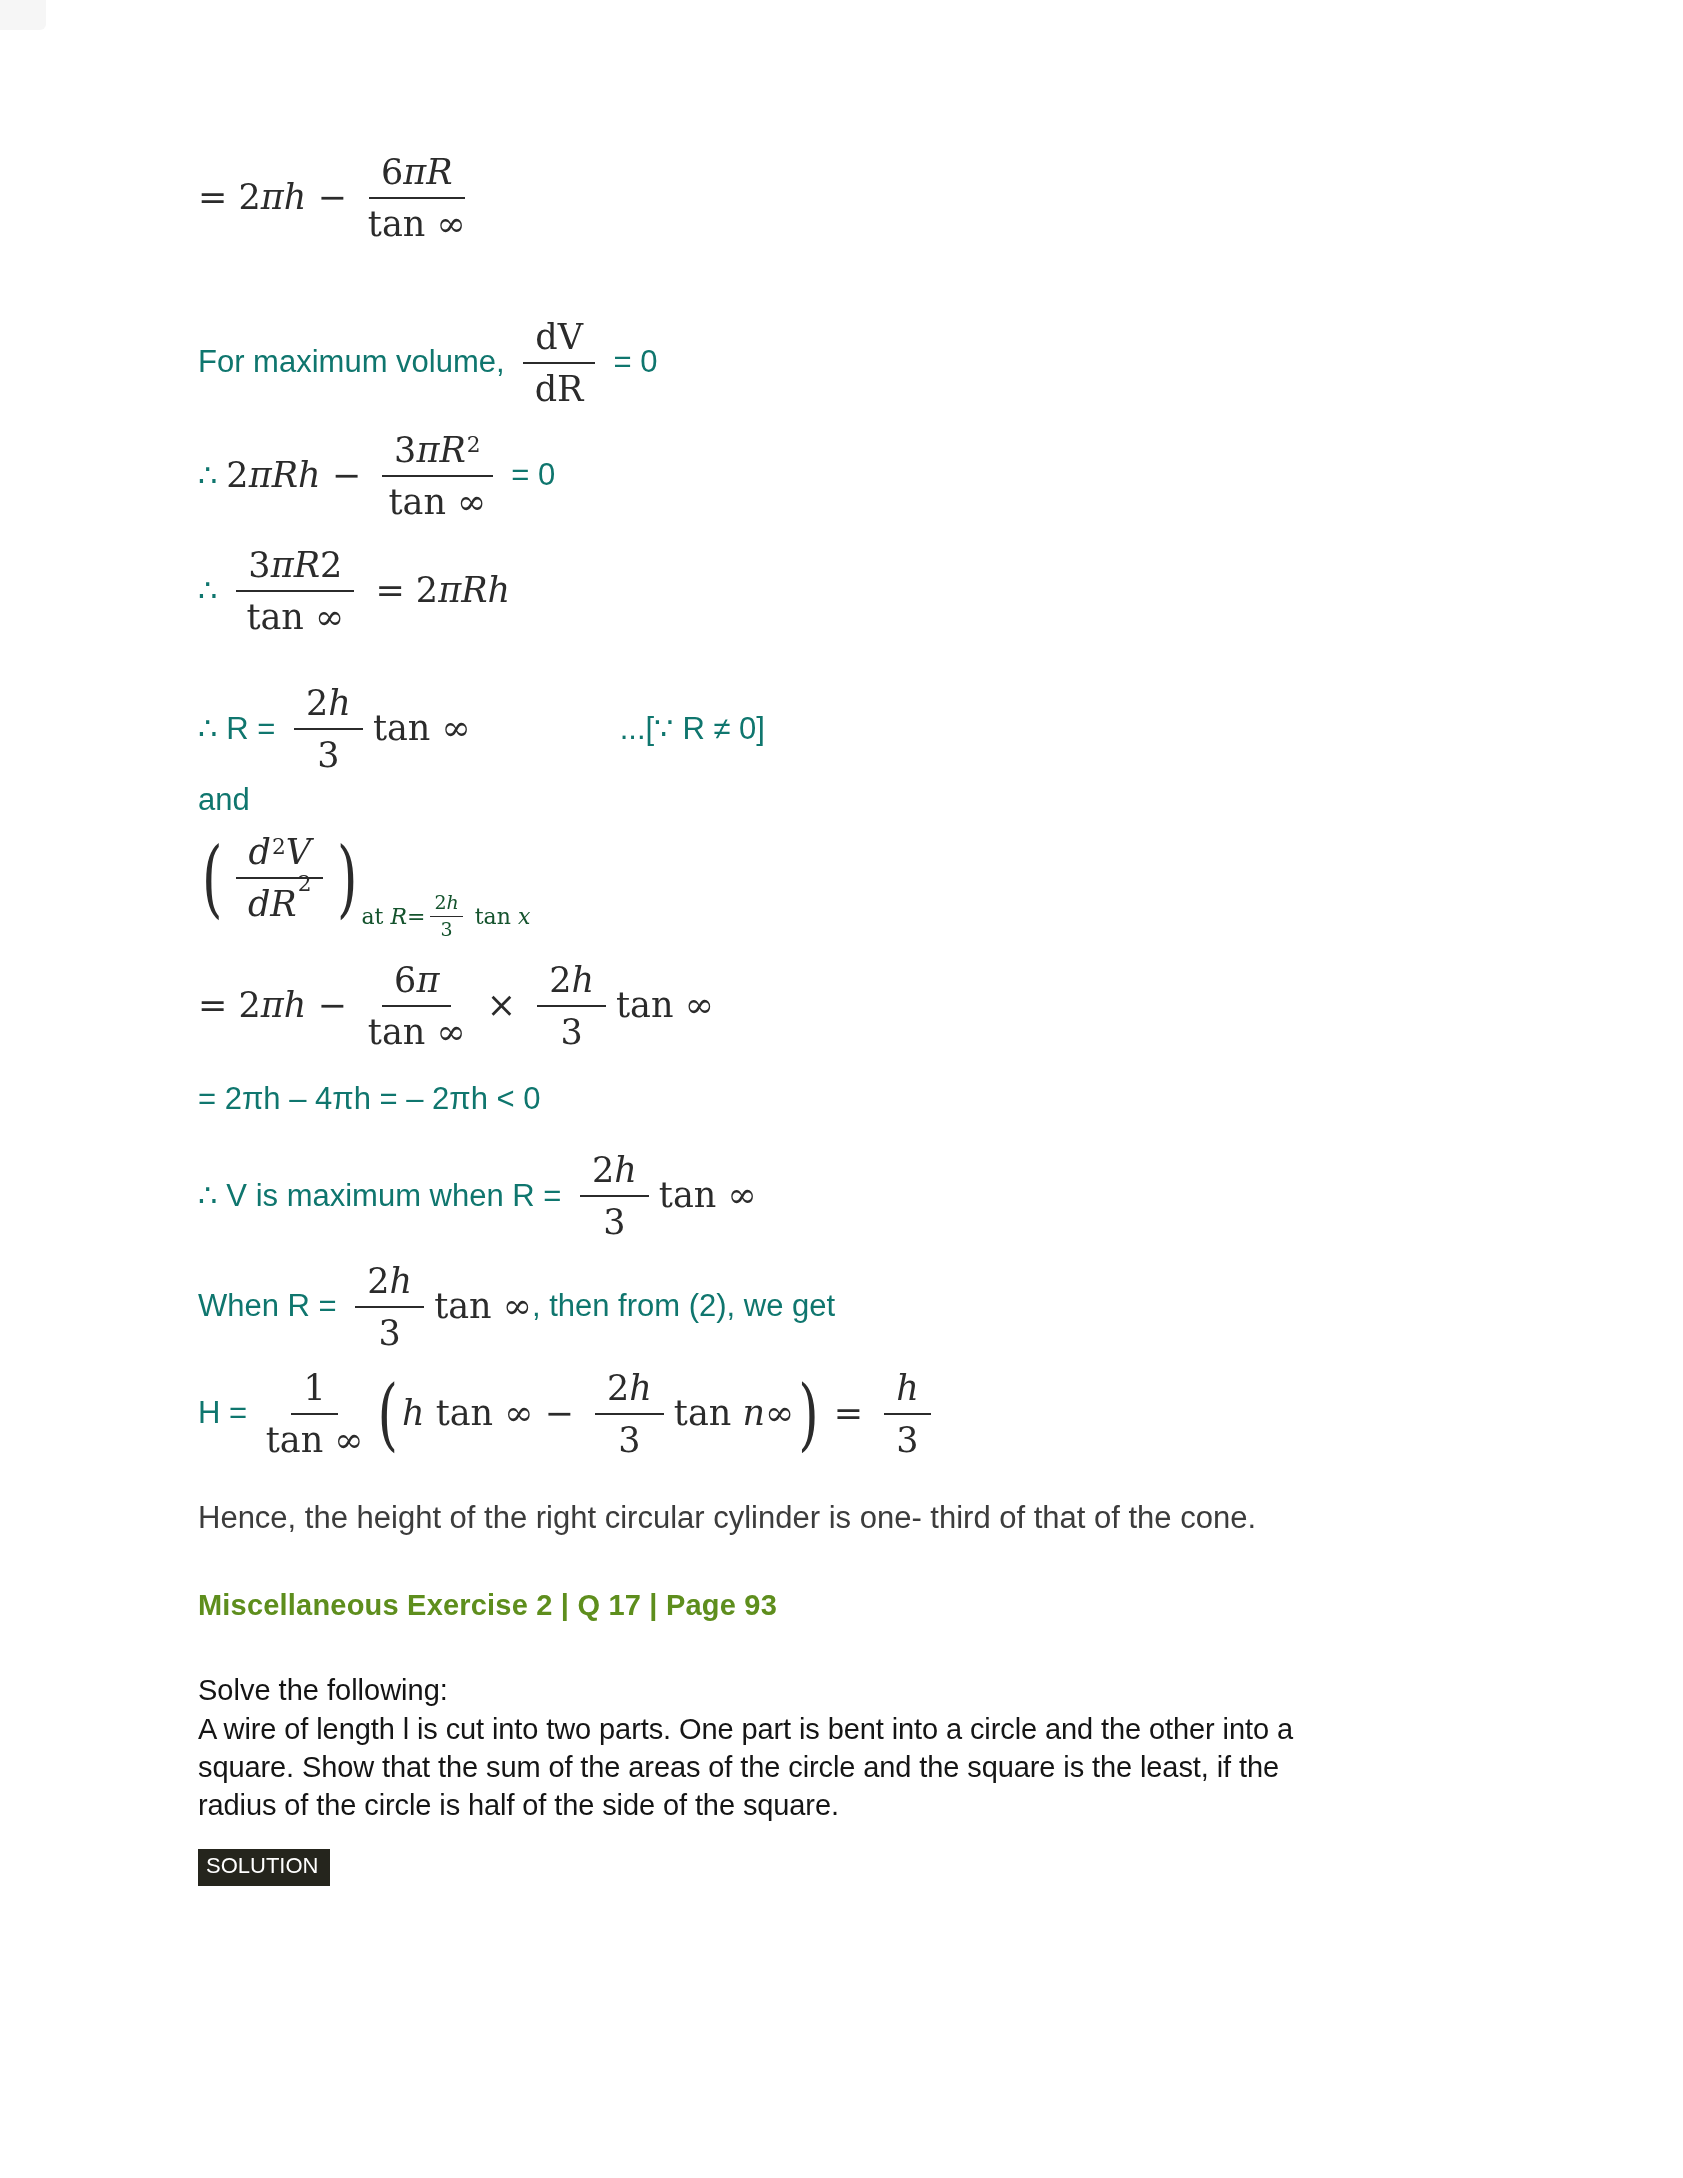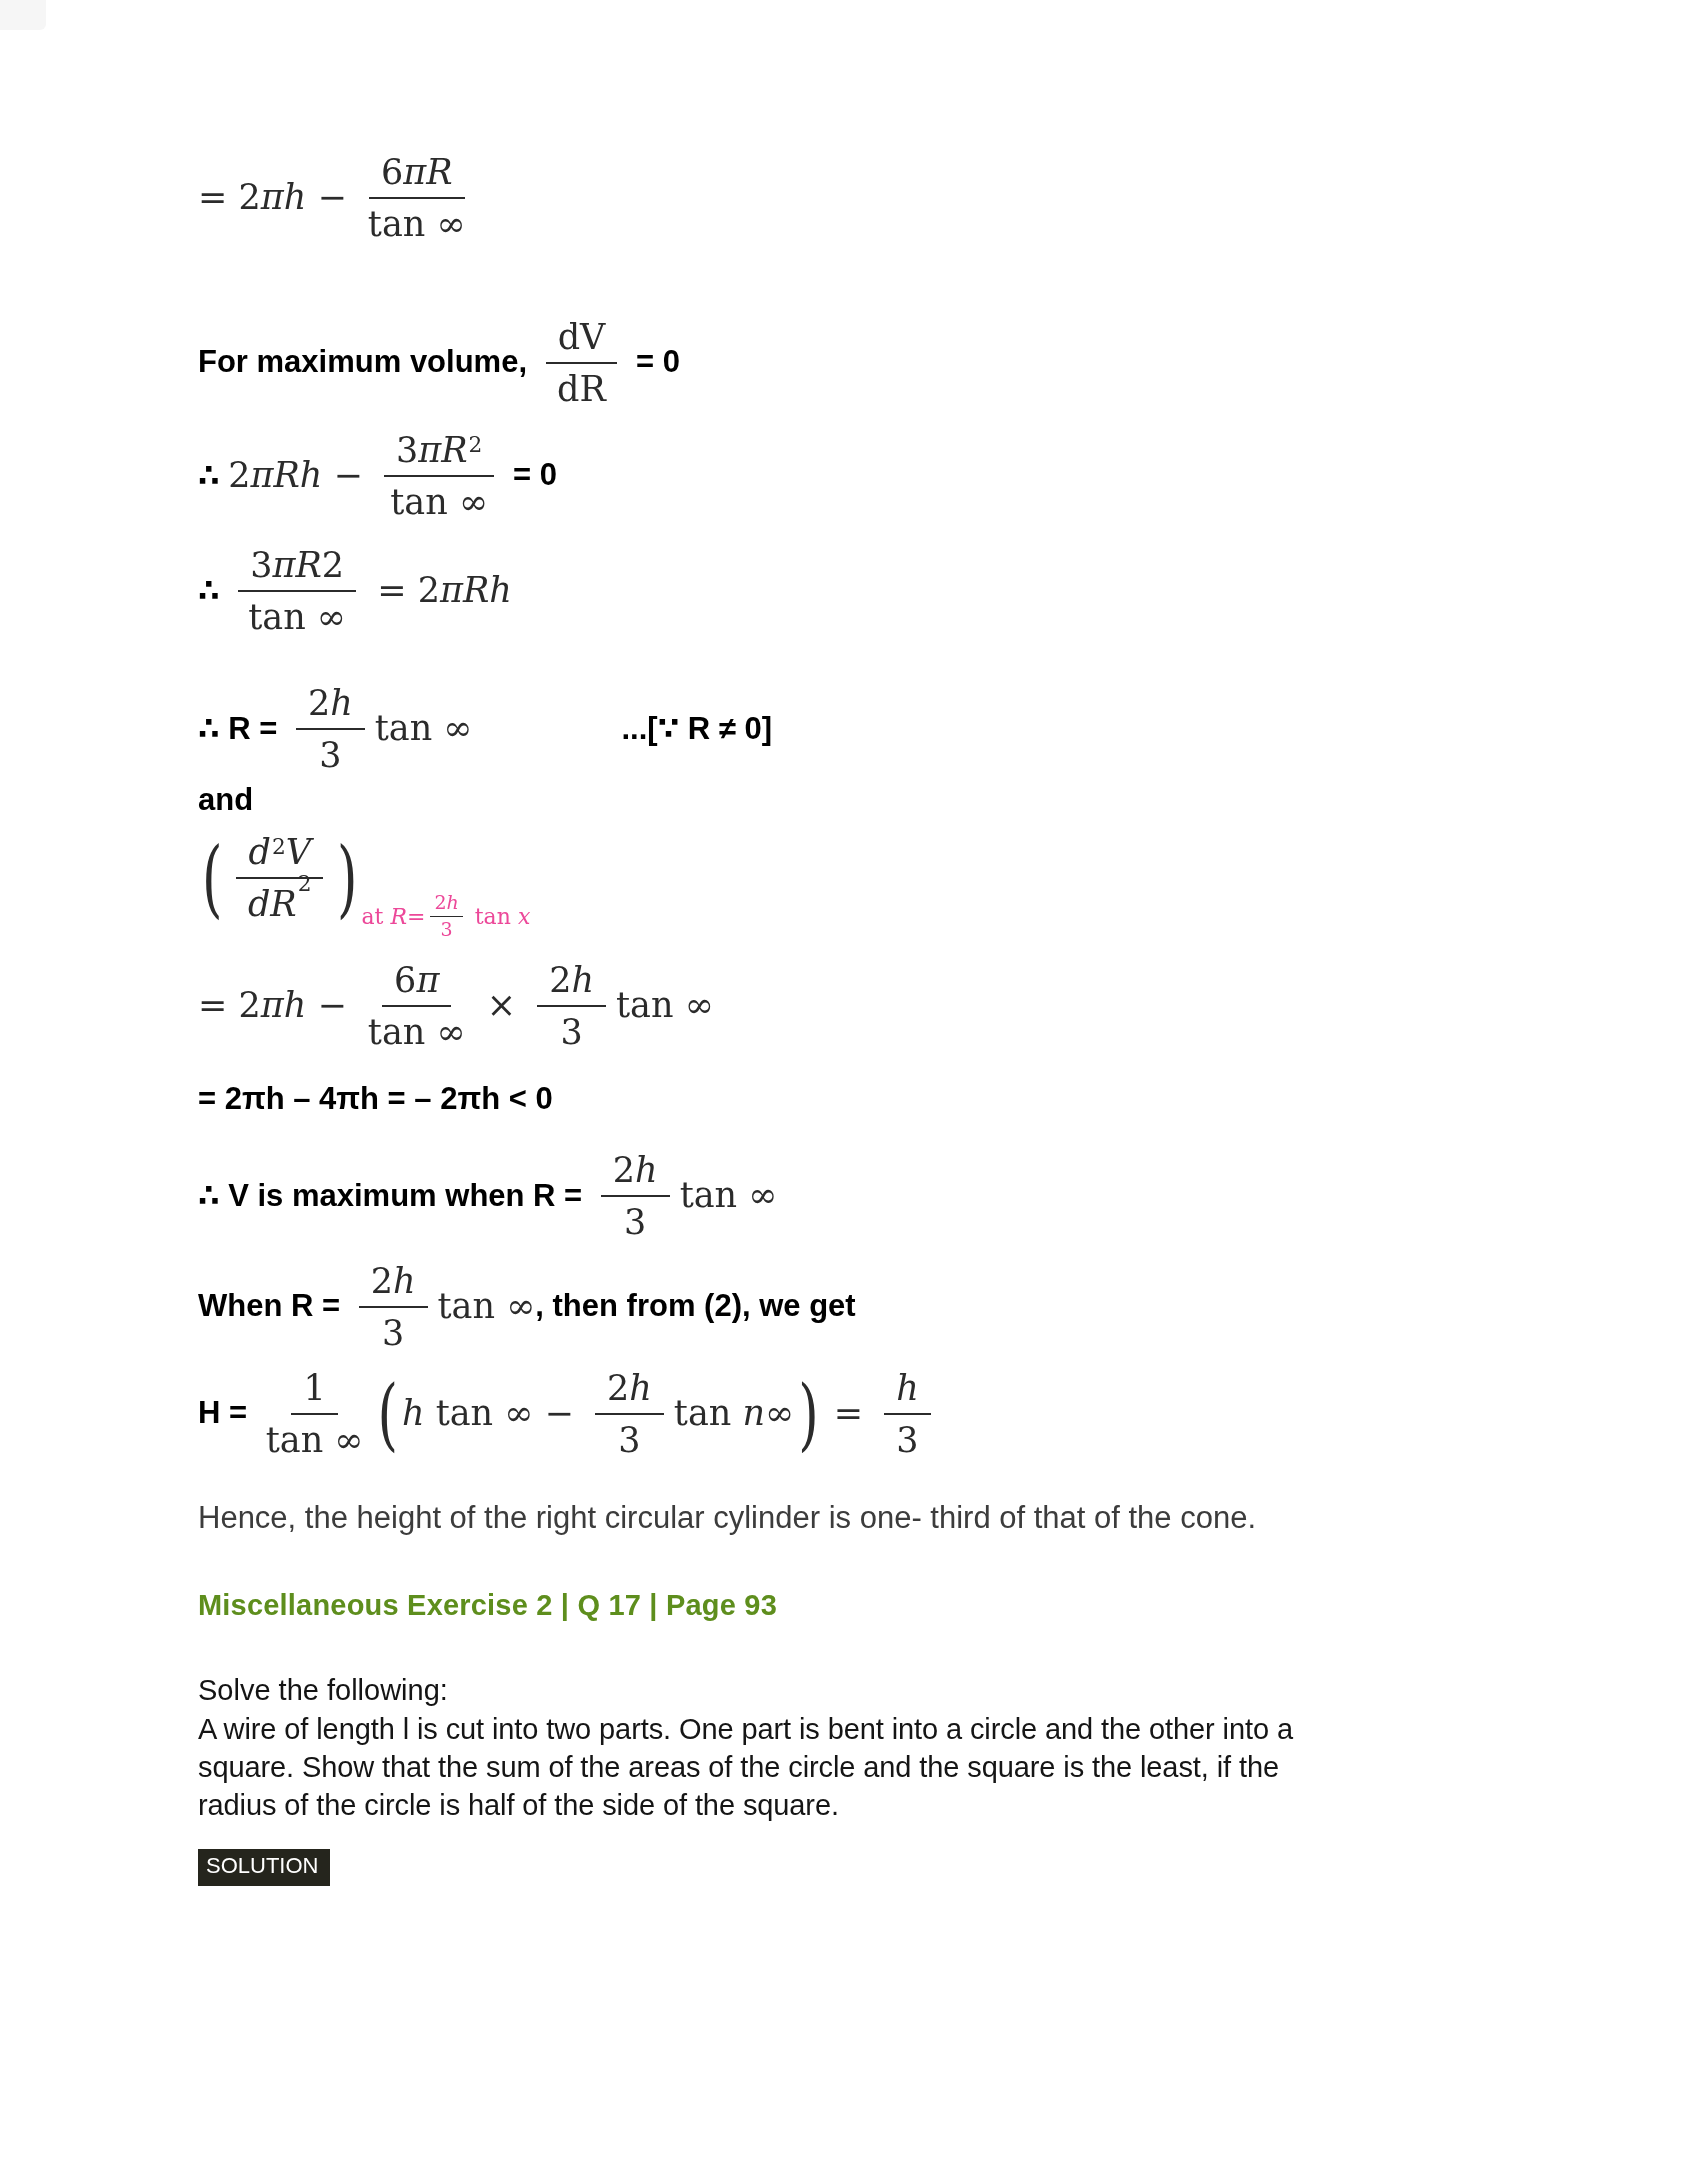--- a/index.html
+++ b/index.html
@@ -5,29 +5,29 @@
   html,body{margin:0;padding:0;background:#ffffff;}
   .page{position:relative;width:1683px;height:2178px;background:#ffffff;overflow:hidden;
         font-family:"Liberation Sans",sans-serif;}
   .corner{position:absolute;left:0;top:0;width:46px;height:30px;background:#f6f6f6;border-radius:0 0 6px 0;}
   .block{position:absolute;left:198px;}
 
   
   .eq{display:flex;align-items:center;font-family:"DejaVu Serif",serif;font-size:35px;color:#2b2b2b;white-space:pre;}
   .eq .rm{font-style:normal;}
   .eq .it{font-style:italic;}
-  .eq .sans{font-family:"Liberation Sans","DejaVu Sans",sans-serif;color:#000000;font-size:31px;font-style:normal;font-weight:bold;}
+  .eq .sans{font-family:"Liberation Sans","DejaVu Sans",sans-serif;color:#0f766e;font-size:31px;font-style:normal;}
   .frac{display:inline-flex;flex-direction:column;align-items:center;margin:0 10px;line-height:1.15;}
   .frac .num{display:inline-flex;align-items:flex-end;justify-content:center;padding:2px 12px 5px;border-bottom:2px solid #2b2b2b;white-space:pre;}
   .frac .den{display:inline-flex;align-items:flex-start;justify-content:center;padding-top:5px;white-space:pre;}
   .frac.small{font-size:19px;margin:0 5px;}
   .frac.small .num{padding:0 4px 2px;border-bottom-width:1px;}
   .frac.small .den{padding-top:2px;}
   .sup{font-size:0.62em;position:relative;top:-0.55em;margin-left:1px;}
-  .subg{align-self:flex-end;display:inline-flex;align-items:center;font-size:22px;position:relative;top:16px;color:#ec4899;white-space:pre;}
+  .subg{align-self:flex-end;display:inline-flex;align-items:center;font-size:22px;position:relative;top:16px;color:#14532d;white-space:pre;}
   .bigp{display:inline-block;font-weight:300;margin:0 4px;transform-origin:50% 50%;}
 
   
   .sent{font-size:31px;color:#3c3c3c;}
   .heading-green{font-weight:bold;font-size:29px;color:#5e8e1d;letter-spacing:0.2px;}
   .solve{font-weight:normal;font-size:29px;color:#141414;}
   .para{font-size:29px;color:#151515;line-height:38px;white-space:pre-line;letter-spacing:-0.1px;}
   .badge{display:inline-block;background:#25251d;color:#ffffff;font-size:22px;padding:4px 12px 7px 8px;}
 </style>
 </head>

